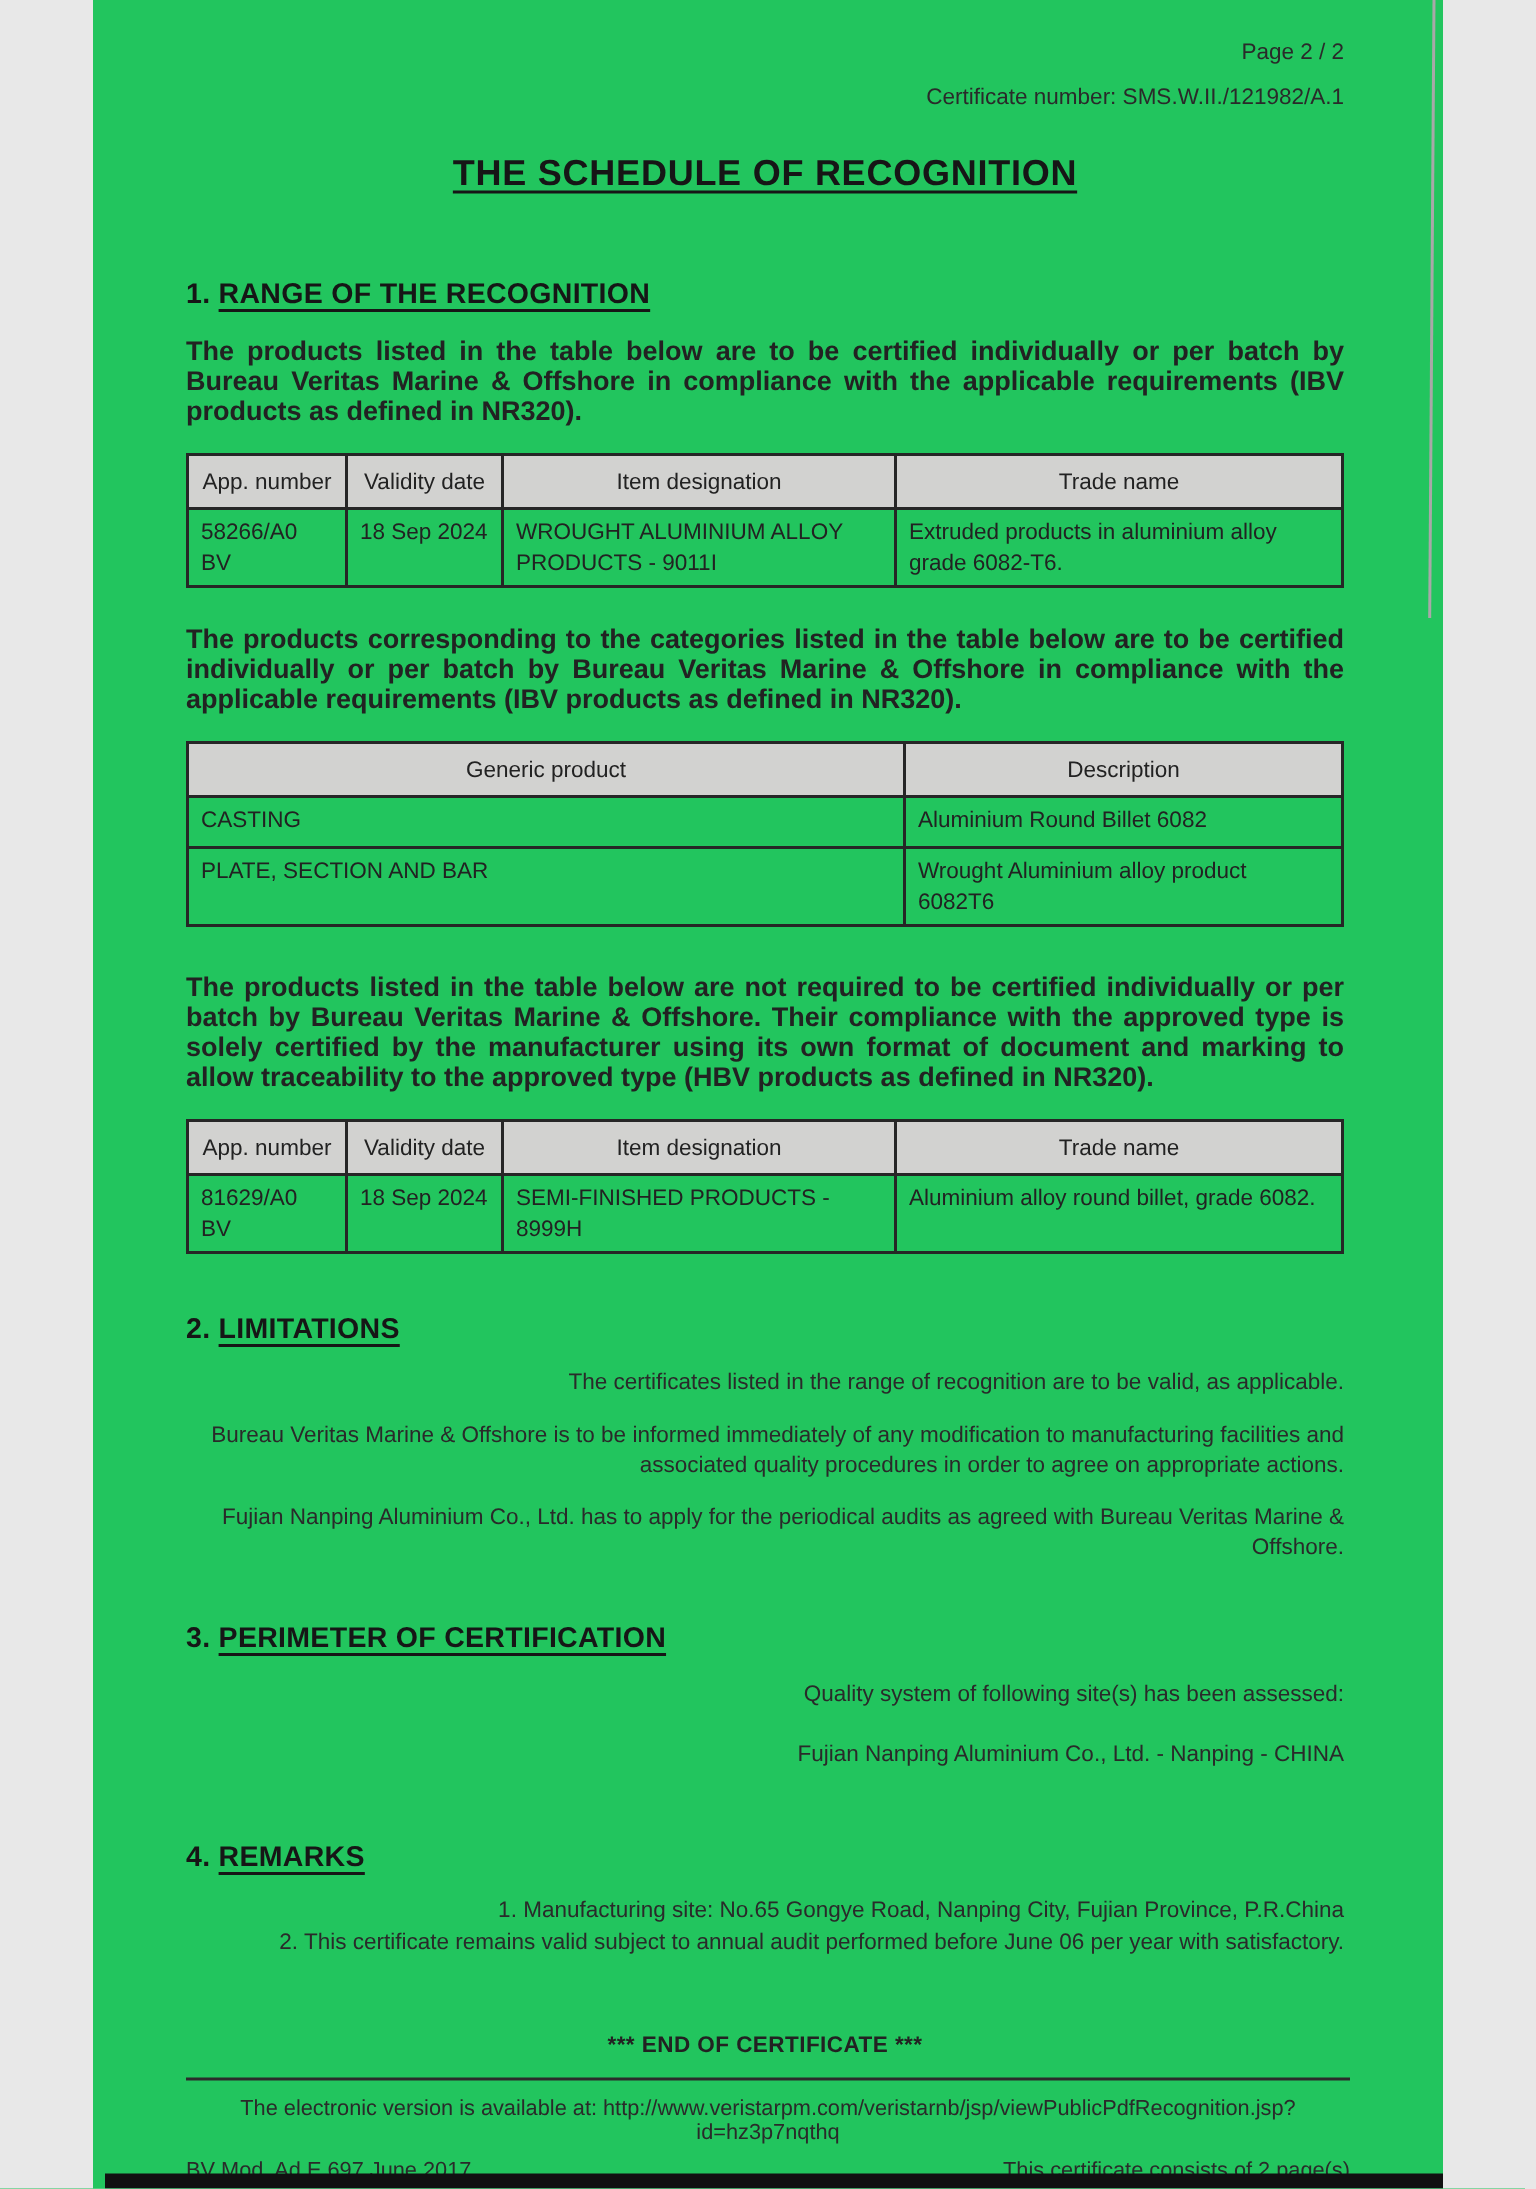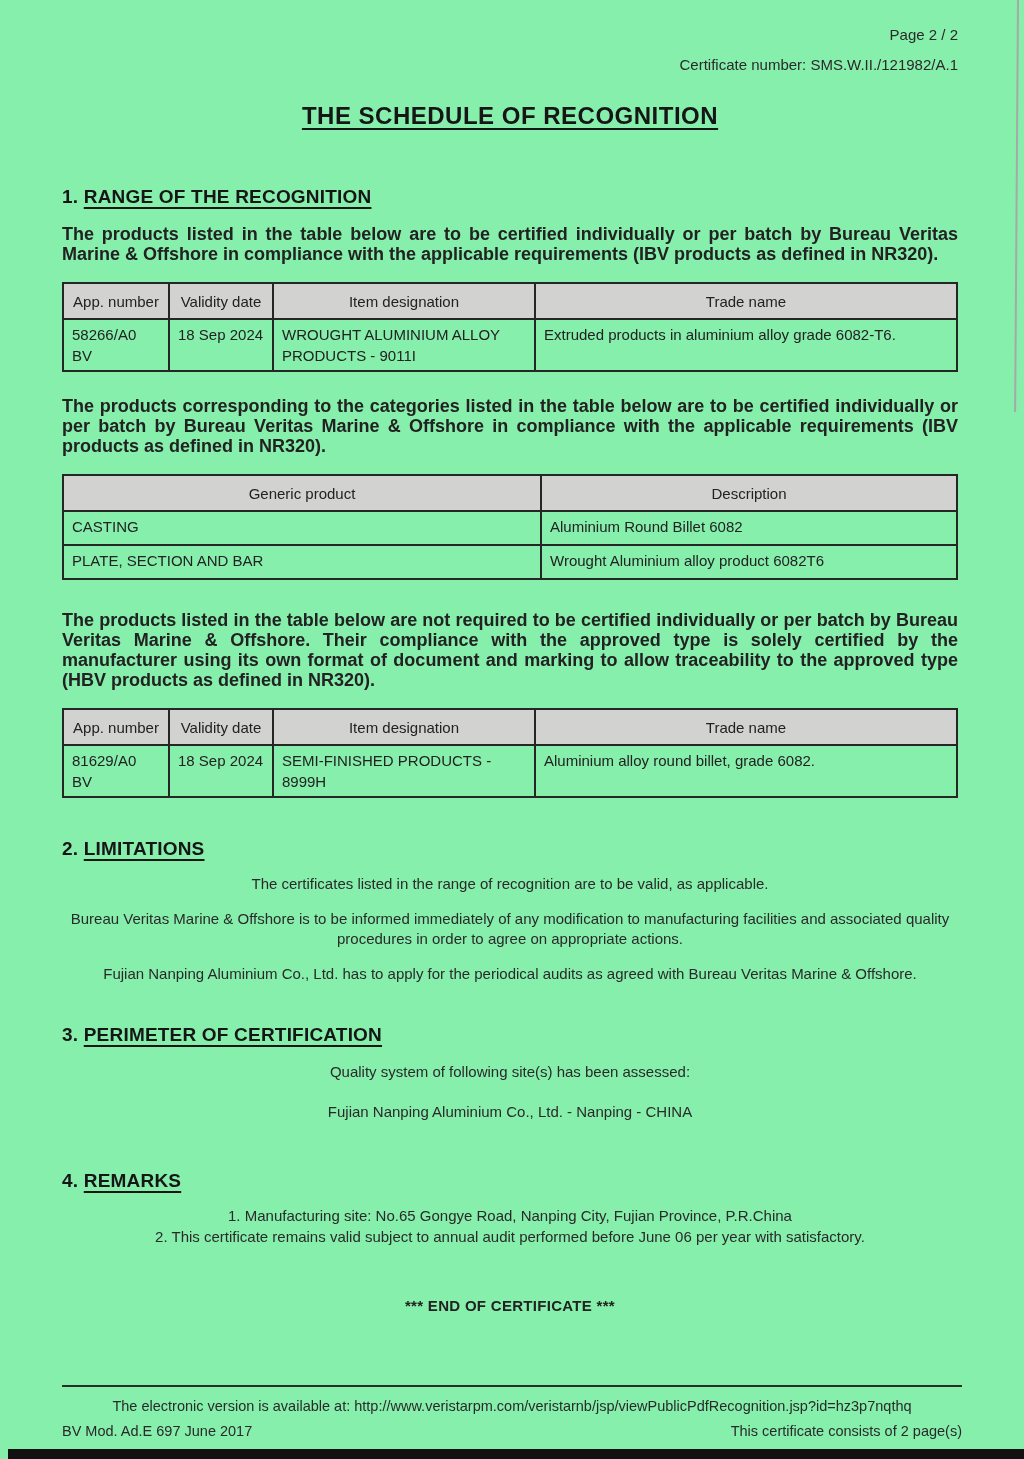--- a/index.html
+++ b/index.html
@@ -1,22 +1,22 @@
 <!DOCTYPE html>
 <html><head>
 <meta charset="utf-8">
 <style>
   html, body { margin: 0; padding: 0; }
   body { background: #e8e8e8; }
   .page {
     position: relative;
-    width: 1024px;
+    width: 900px;
     height: 1459px;
     margin: 0 auto;
-    background: #86efac;
+    background: #22c55e;
     font-family: "Liberation Sans", sans-serif;
     color: #1f1f1f;
     overflow: hidden;
     box-sizing: border-box;
   }
   .content {
     position: relative;
     box-sizing: border-box;
     padding: 26px 66px 0 62px;
   }
@@ -47,21 +47,21 @@
     font-size: 18px;
     font-weight: bold;
     line-height: 20px;
     text-align: justify;
     color: #222;
   }
   .para {
     font-size: 15px;
     line-height: 20px;
     color: #2a2a2a;
-    text-align: center;
+    text-align: right;
   }
   .mt14 { margin-top: 14px; }
   .mt10 { margin-top: 10px; }
   .mt16 { margin-top: 16px; }
   .mt20 { margin-top: 20px; }
   .mt24 { margin-top: 24px; }
   .mt30 { margin-top: 30px; }
   table.doc-table {
     width: 100%;
     border-collapse: collapse;

